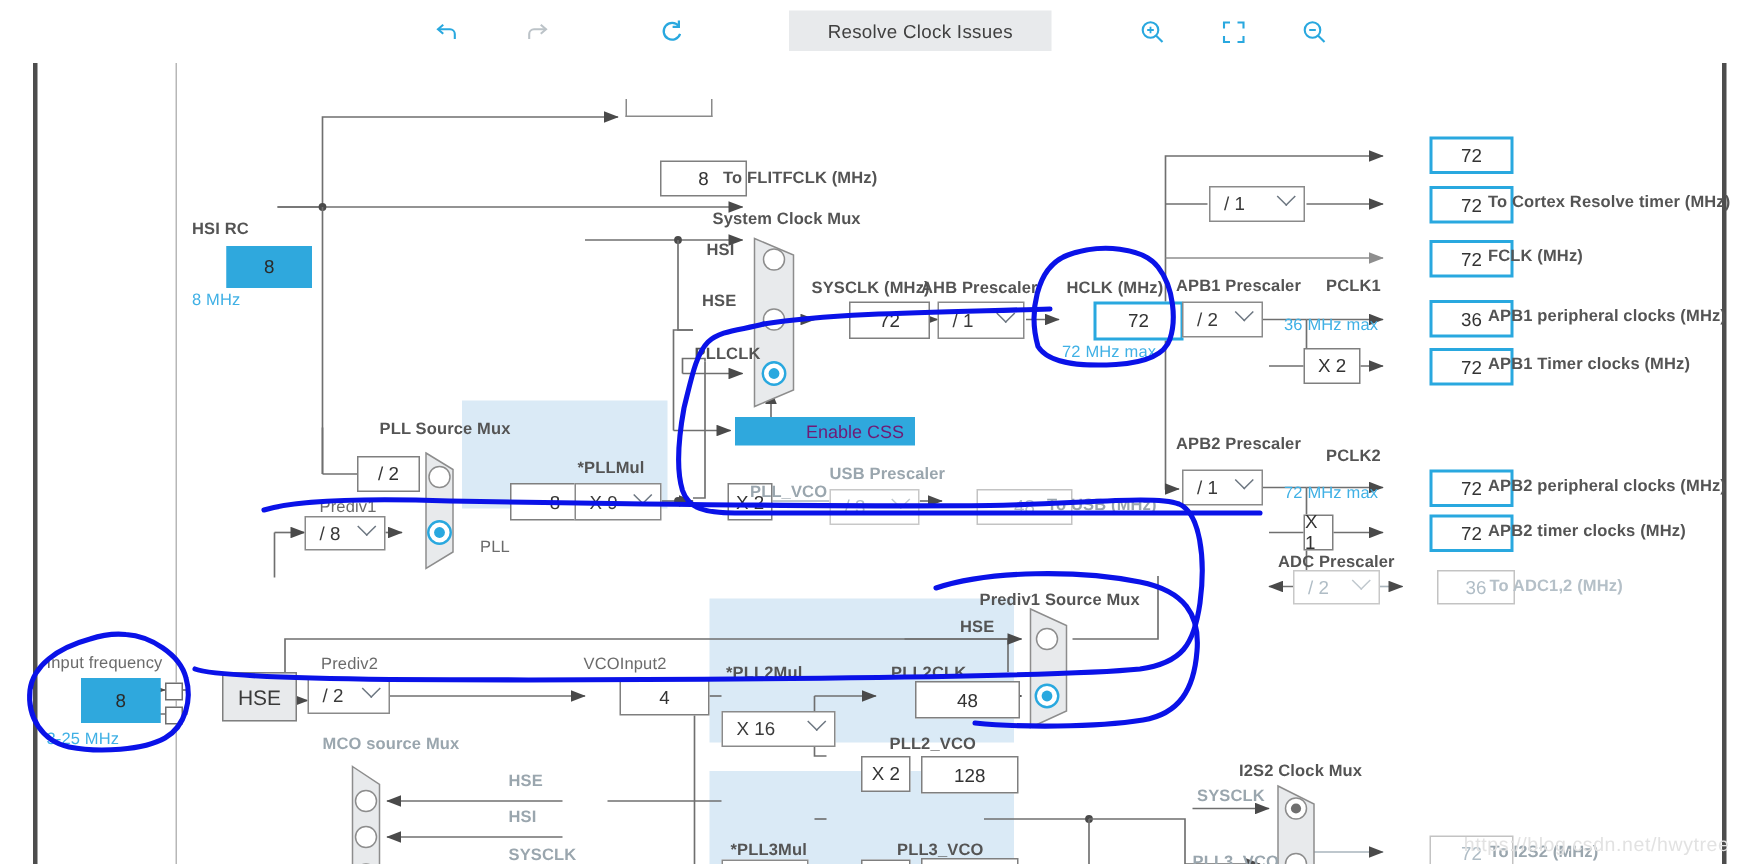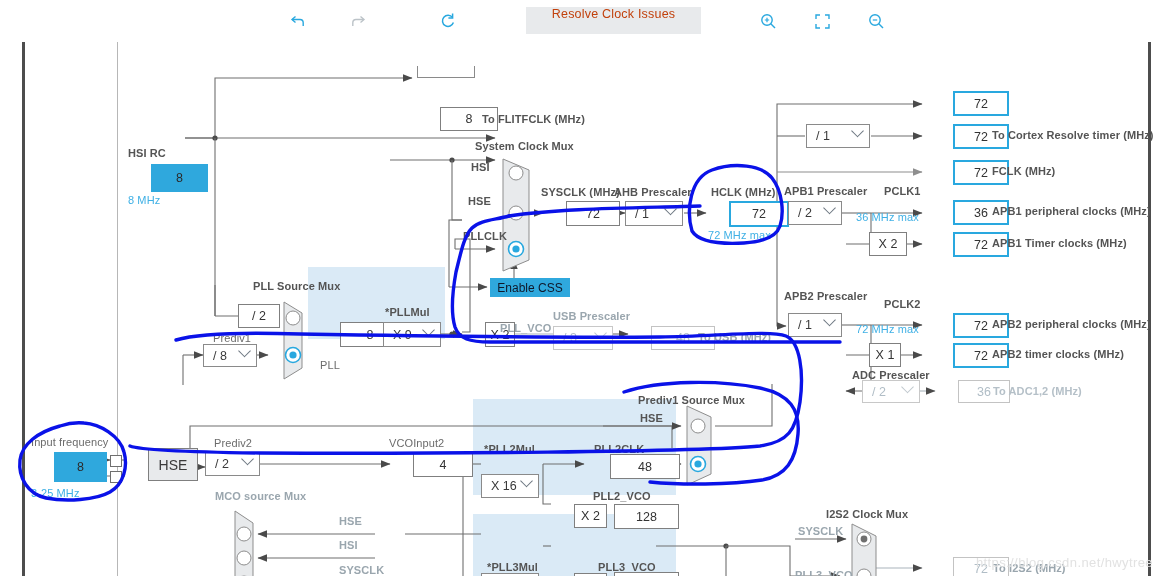--- a/index.html
+++ b/index.html
@@ -5,21 +5,21 @@
   html,body{margin:0;padding:0;background:#ffffff;}
   body{width:1167px;height:576px;position:relative;overflow:hidden;
        font-family:"Liberation Sans",sans-serif;-webkit-font-smoothing:antialiased;}
 
   
   #toolbar{position:absolute;left:0;top:0;width:1167px;height:42px;background:#fff;z-index:40;}
   .tb-btn{position:absolute;top:8px;width:28px;height:26px;display:flex;align-items:center;
           justify-content:center;cursor:pointer;color:#29a8df;font-size:19px;line-height:1;}
   .tb-btn.grey{color:#b9bfc4;}
   #resolve-btn{position:absolute;left:526px;top:7px;width:175px;height:27px;background:#e8eaec;
-     color:#c2410c;font-size:12.5px;display:flex;justify-content:center;
+     color:#404040;font-size:12.5px;display:flex;align-items:center;justify-content:center;
      letter-spacing:.2px;cursor:default;}
 
   
   #canvas{position:absolute;left:0;top:42px;width:1167px;height:534px;overflow:hidden;background:#fff;}
   #vrule-left{position:absolute;left:22px;top:0;width:3px;height:534px;background:#4d4d4d;}
   #vrule-mid{position:absolute;left:117px;top:0;width:1px;height:534px;background:#b7b7b7;}
   #vrule-right{position:absolute;left:1148px;top:0;width:3px;height:534px;background:#4d4d4d;}
 
   
   .node{position:absolute;box-sizing:border-box;background:#fff;border:1px solid #7f7f7f;
@@ -37,22 +37,22 @@
   .sel2.dim .caret{border-color:#c0c8ce;}
 
   .lbl{position:absolute;font-size:11px;color:#545454;font-weight:bold;white-space:nowrap;letter-spacing:.1px;}
   .lbl.thin{font-weight:normal;color:#6b6b6b;}
   .lbl.blue{color:#3fb0e5;font-weight:normal;}
   .lbl.grey{color:#9aa6ae;font-weight:bold;}
   .lbl.dim{color:#b5c0c8;font-weight:bold;}
 
   .pllband{position:absolute;background:#daeaf6;}
 
-  #css-btn{position:absolute;background:#2fa8dd;color:#0f172a;font-size:12px;
-           display:flex;align-items:center;justify-content:center;cursor:pointer;}
+  #css-btn{position:absolute;background:#2fa8dd;color:#701a75;font-size:12px;
+           display:flex;align-items:center;justify-content:center;cursor:pointer;padding-left:40px;}
 
   svg.wires{position:absolute;left:0;top:0;width:1167px;height:534px;pointer-events:none;}
   svg.ink{position:absolute;left:0;top:0;width:1167px;height:534px;pointer-events:none;}
 
   #watermark{position:absolute;right:14px;bottom:6px;font-size:13px;color:#e2e2e2;letter-spacing:.4px;}
 </style>
 </head>
 <body>
 
 <div id="toolbar">
@@ -303,21 +303,21 @@
 
   <div class="lbl" style="left:784px;top:248px">APB2 Prescaler</div>
   <div class="sel2" style="left:788px;top:271px;width:54px;height:24px">
     <span>/ 1</span>
       <i class="caret"></i>
   </div>
   <div class="lbl" style="left:884px;top:256px">PCLK2</div>
   <div class="lbl blue" style="left:856px;top:281px">72 MHz max</div>
   <div class="node sel" style="left:930px;top:271px;width:56px;height:25px">72</div>
   <div class="lbl" style="left:992px;top:276px">APB2 peripheral clocks (MHz)</div>
-  <div class="node" style="left:846px;top:301px;width:32px;height:24px">X 1</div>
+  <div class="node" style="left:846px;top:301px;width:20px;height:24px">X 1</div>
   <div class="node sel" style="left:930px;top:301px;width:56px;height:25px">72</div>
   <div class="lbl" style="left:992px;top:306px">APB2 timer clocks (MHz)</div>
   <div class="lbl" style="left:852px;top:327px">ADC Prescaler</div>
   <div class="sel2 dim" style="left:862px;top:338px;width:58px;height:23px">
     <span>/ 2</span>
       <i class="caret"></i>
   </div>
   <div class="node dim" style="left:935px;top:338px;width:52px;height:23px">36</div>
   <div class="lbl dim" style="left:993px;top:343px">To ADC1,2 (MHz)</div>
 
@@ -357,31 +357,31 @@
   <div class="lbl thin" style="left:214px;top:395px">Prediv2</div>
   <div class="sel2" style="left:205px;top:410px;width:55px;height:24px">
     <span>/ 2</span>
       <i class="caret"></i>
   </div>
 
   <div class="lbl thin" style="left:389px;top:395px">VCOInput2</div>
   <div class="node" style="left:390px;top:410px;width:60px;height:25px">4</div>
 
   <div class="lbl" style="left:484px;top:401px">*PLL2Mul</div>
-  <div class="sel2" style="left:481px;top:432px;width:58px;height:24px">
+  <div class="sel2" style="left:481px;top:432px;width:76px;height:24px">
     <span>X 16</span>
       <i class="caret"></i>
   </div>
   <div class="lbl" style="left:594px;top:401px">PLL2CLK</div>
   <div class="node" style="left:587px;top:412px;width:70px;height:25px">48</div>
   <div class="lbl" style="left:593px;top:448px">PLL2_VCO</div>
   <div class="node" style="left:551px;top:462px;width:33px;height:24px">X 2</div>
   <div class="node" style="left:591px;top:462px;width:65px;height:25px">128</div>
 
-  <div class="lbl" style="left:638px;top:352px">Prediv1  Source Mux</div>
+  <div class="lbl" style="left:653px;top:352px">Prediv1  Source Mux</div>
   <div class="lbl" style="left:640px;top:370px">HSE</div>
 
   <div class="lbl" style="left:487px;top:519px">*PLL3Mul</div>
   <div class="sel2" style="left:481px;top:531px;width:58px;height:24px">
     <i class="caret"></i>
   </div>
   <div class="node" style="left:551px;top:531px;width:33px;height:24px">X 2</div>
   <div class="lbl" style="left:598px;top:519px">PLL3_VCO</div>
   <div class="node" style="left:591px;top:530px;width:65px;height:25px">64</div>
 

